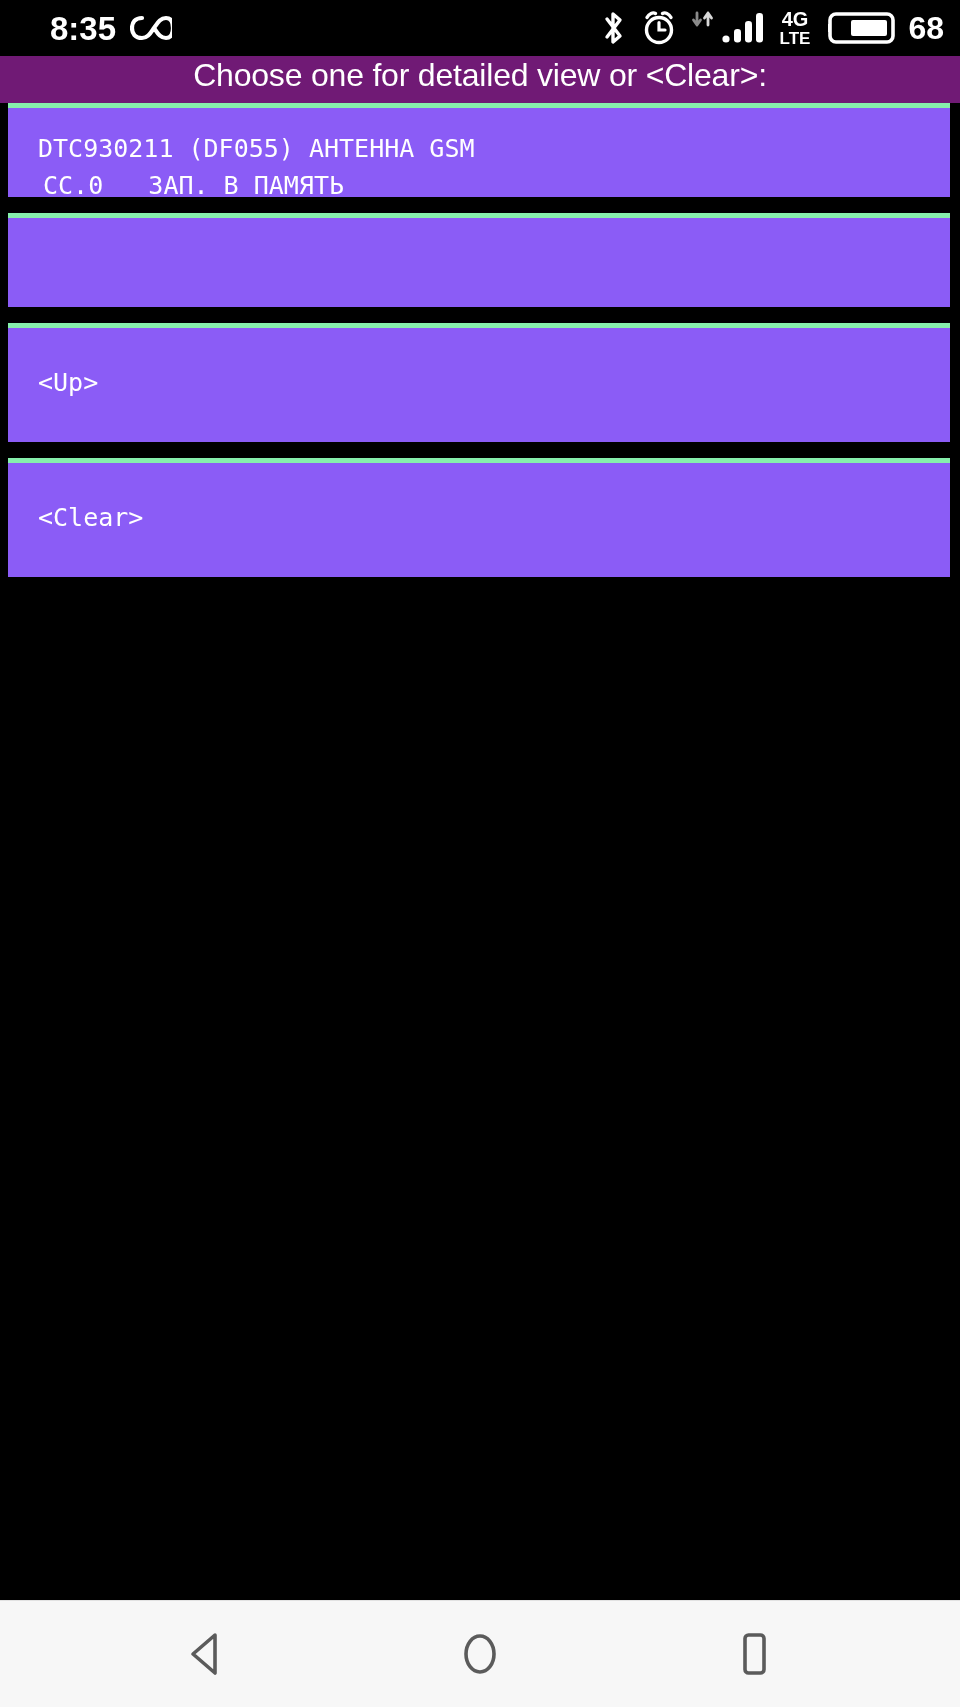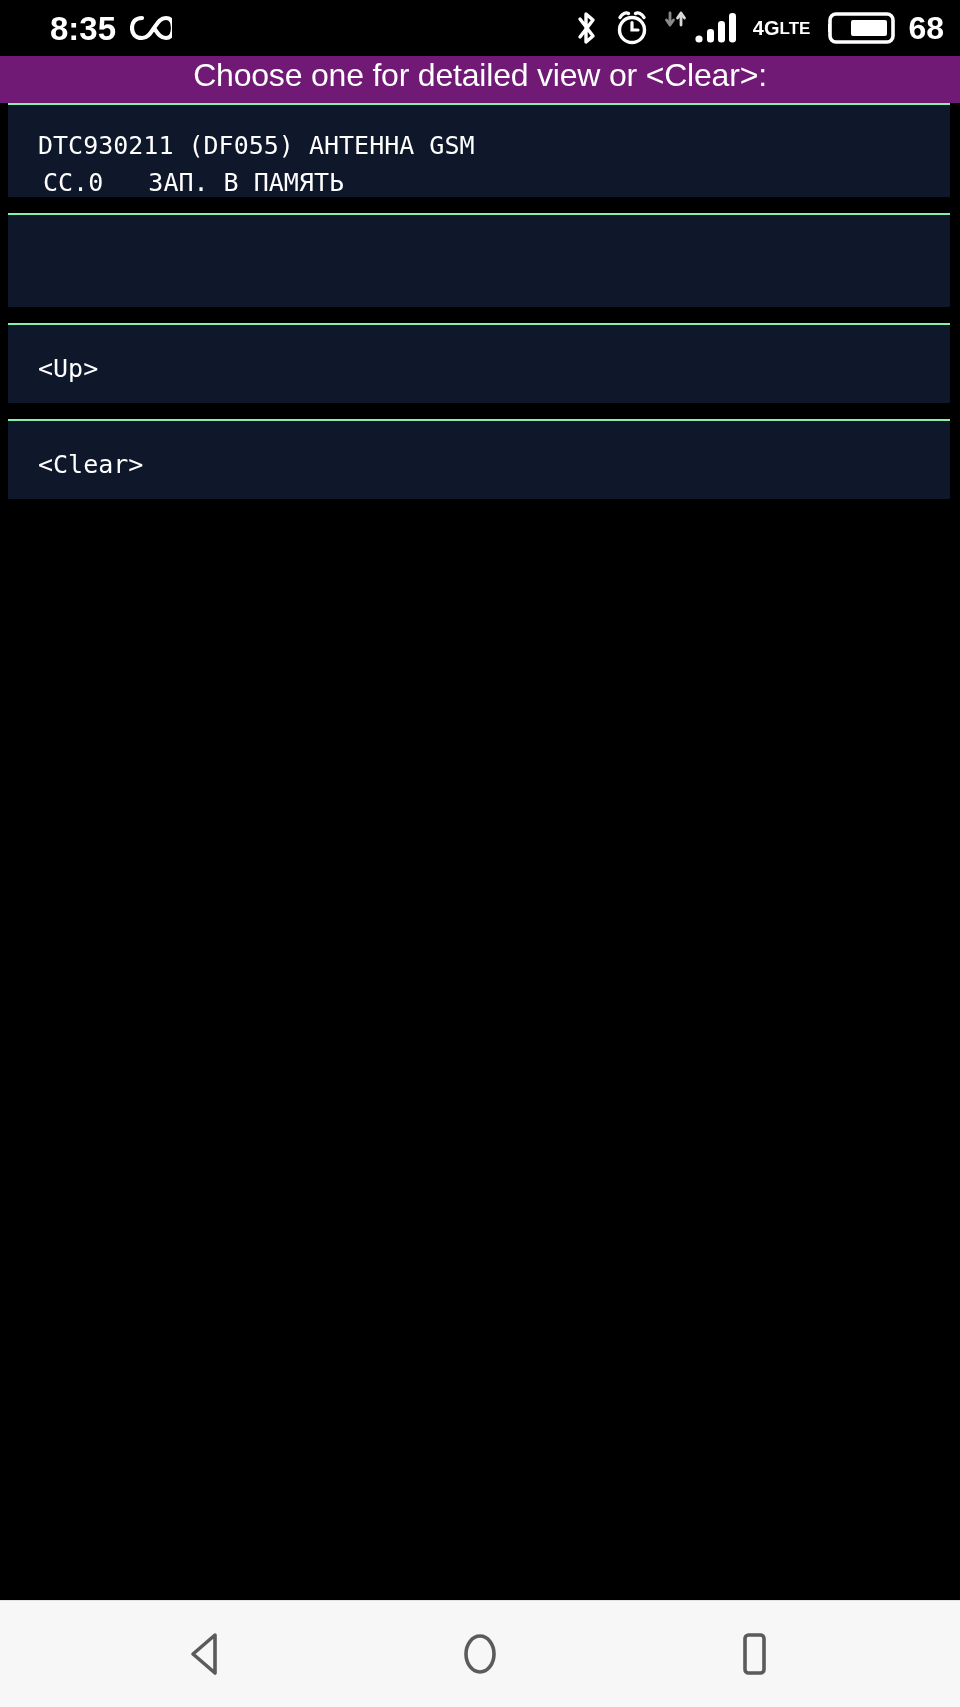--- a/index.html
+++ b/index.html
@@ -81,33 +81,33 @@
   
   .list {
     flex: 1 1 auto;
     background: #000000;
     padding: 0 10px 0 8px;
     box-sizing: border-box;
     overflow: hidden;
   }
   .list-item {
     position: relative;
-    background: #0f172a;
-    border-top: 2px solid #86efac;
+    background: #8b5cf6;
+    border-top: 5px solid #86efac;
     margin-bottom: 16px;
     box-sizing: border-box;
     overflow: visible;
   }
   .item-dtc {
     height: 94px;
     padding-top: 22px;
   }
   .item-action {
-    height: 80px;
-    padding-top: 25px;
+    height: 119px;
+    padding-top: 36px;
   }
   .mono {
     font-family: "DejaVu Sans Mono", monospace;
     color: #ffffff;
     font-size: 25px;
     line-height: 37px;
     white-space: pre;
     padding-left: 43px;
   }
   .line1 { padding-left: 30px; }
@@ -179,21 +179,21 @@
 
       <span>
         <svg class="ic" width="46" height="38" viewBox="0 0 46 38">
           <circle cx="5" cy="30" r="3.6" fill="#ffffff"></circle>
           <rect x="13" y="20" width="7" height="13.5" rx="3.2" fill="#ffffff"></rect>
           <rect x="24" y="12" width="7" height="21.5" rx="3.2" fill="#ffffff"></rect>
           <rect x="35" y="4" width="7" height="29.5" rx="3.2" fill="#ffffff"></rect>
         </svg>
       </span>
 
-      <span style="display:flex;flex-direction:row;align-items:center;line-height:1;">
+      <span style="display:flex;flex-direction:column;align-items:center;line-height:1;">
         <span style="color:#ffffff;font-size:20px;font-weight:bold;font-family:'Liberation Sans',sans-serif;">4G</span>
         <span style="color:#ffffff;font-size:17px;font-weight:bold;font-family:'Liberation Sans',sans-serif;margin-top:1px;">LTE</span>
       </span>
 
       <span>
         <svg class="ic" width="72" height="36" viewBox="0 0 72 36">
           <rect x="7" y="4" width="63" height="28" rx="6" ry="6" fill="none" stroke="#ffffff" stroke-width="3.6"></rect>
           <path d="M5 14 L5 22 L7.5 22 L7.5 14 Z" fill="#ffffff"></path>
           <rect x="28" y="10" width="36" height="16" rx="2" fill="#ffffff"></rect>
         </svg>

